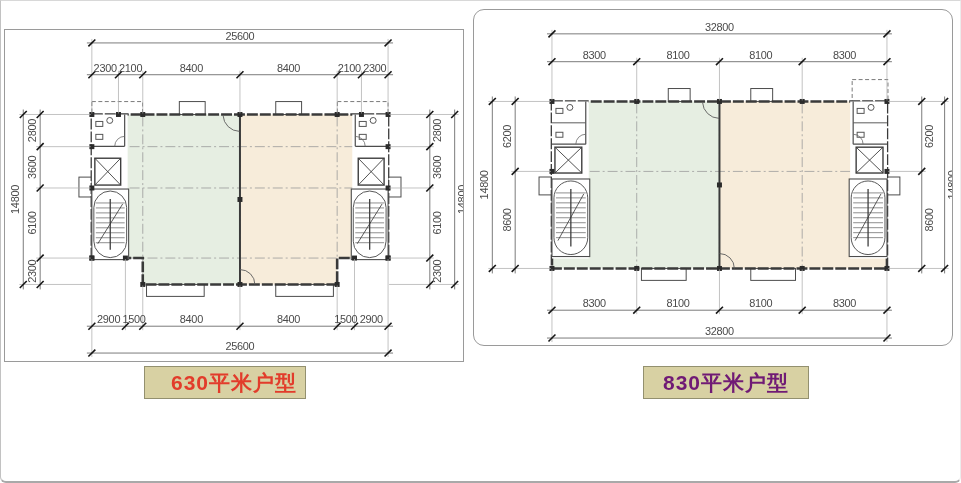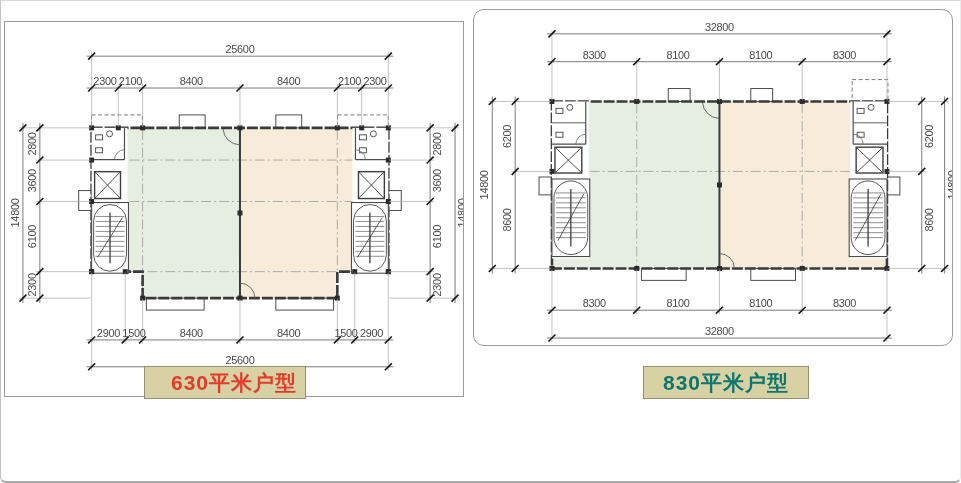--- a/index.html
+++ b/index.html
@@ -12,21 +12,21 @@
   .caption{position:absolute;display:flex;align-items:center;justify-content:center;
            font-weight:bold;font-size:21px;letter-spacing:1px;
            border:1px solid #93906f;box-sizing:border-box;
            font-family:"Liberation Sans", sans-serif;}
 </style>
 </head>
 <body>
 
 <div id="page">
 
-  <div class="panel" id="panel-0" style="left:3px;top:20px;width:460px;height:376px;text-decoration:underline;">
+  <div class="panel" id="panel-0" style="left:3px;top:28px;width:460px;height:333px;text-decoration:underline;">
     <svg id="plan-0" viewBox="0 0 460 333">
         <path d="M 87 85 L 236 85 L 236 256 L 138.21875 256 L 138.21875 229.42567567567568 L 87 229.42567567567568 Z" fill="#e6eee2"></path>
         <path d="M 236 85 L 385 85 L 385 229.42567567567568 L 333.78125 229.42567567567568 L 333.78125 256 L 236 256 Z" fill="#f7ecda"></path>
         <line x1="113.7734375" y1="87" x2="113.7734375" y2="227.42567567567568" stroke="#9a9a9a" stroke-width="0.8" stroke-dasharray="10 3 2 3"></line>
         <line x1="138.21875" y1="87" x2="138.21875" y2="254" stroke="#9a9a9a" stroke-width="0.8" stroke-dasharray="10 3 2 3"></line>
         <line x1="236" y1="87" x2="236" y2="254" stroke="#9a9a9a" stroke-width="0.8" stroke-dasharray="10 3 2 3"></line>
         <line x1="333.78125" y1="87" x2="333.78125" y2="254" stroke="#9a9a9a" stroke-width="0.8" stroke-dasharray="10 3 2 3"></line>
         <line x1="358.2265625" y1="87" x2="358.2265625" y2="227.42567567567568" stroke="#9a9a9a" stroke-width="0.8" stroke-dasharray="10 3 2 3"></line>
         <line x1="89" y1="117.35135135135135" x2="383" y2="117.35135135135135" stroke="#9a9a9a" stroke-width="0.8" stroke-dasharray="10 3 2 3"></line>
         <line x1="89" y1="158.94594594594594" x2="383" y2="158.94594594594594" stroke="#9a9a9a" stroke-width="0.8" stroke-dasharray="10 3 2 3"></line>
@@ -345,15 +345,15 @@
         <text x="461" y="211.1891891891892" text-anchor="middle" font-size="11" letter-spacing="-0.3" fill="#4a4a4a" transform="rotate(-90 461 211.1891891891892)">8600</text>
         <line x1="473" y1="87" x2="473" y2="265" stroke="#6d6d6d" stroke-width="0.9"></line>
         <line x1="469.5" y1="95.5" x2="476.5" y2="88.5" stroke="#161616" stroke-width="1.6"></line>
         <line x1="469.5" y1="263.5" x2="476.5" y2="256.5" stroke="#161616" stroke-width="1.6"></line>
         <text x="484" y="176" text-anchor="middle" font-size="11" letter-spacing="-0.3" fill="#4a4a4a" transform="rotate(-90 484 176)">14800</text>
       </svg>
   </div>
 
   <div class="caption" id="caption-0" style="left: 143px; top: 365px; width: 162px; height: 33px; background: rgb(216, 209, 163); border-color: rgb(147, 144, 111); color: rgb(226, 60, 43); padding-left: 18px;">630平米户型</div>
 
-  <div class="caption" id="caption-1" style="left: 642px; top: 365px; width: 166px; height: 33px; background: rgb(216, 209, 163); border-color: rgb(147, 144, 111); color: #0f766e;">830平米户型</div>
+  <div class="caption" id="caption-1" style="left: 642px; top: 365px; width: 166px; height: 33px; background: rgb(216, 209, 163); border-color: rgb(147, 144, 111); color: #701a75;">830平米户型</div>
 
 </div>
 
 </body></html>

